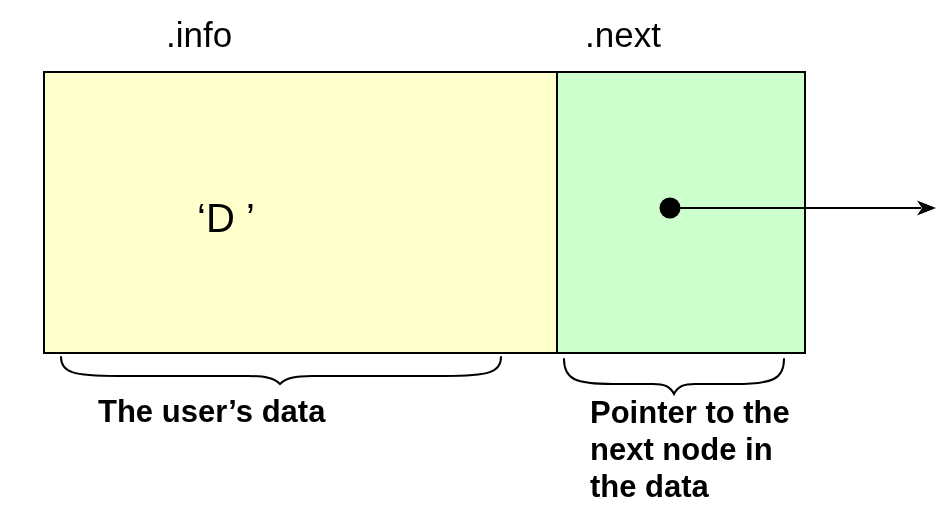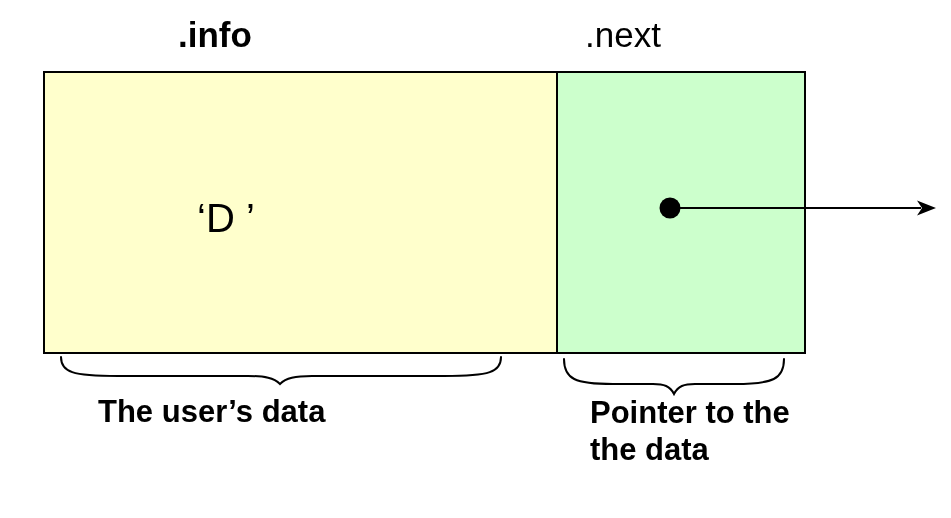--- a/index.html
+++ b/index.html
@@ -17,21 +17,21 @@
     overflow: hidden;
   }
   .field-label {
     position: absolute;
     top: 17px;
     font-size: 35px;
     line-height: 35px;
     color: #000000;
     white-space: nowrap;
   }
-  .info-label { left: 178px; font-weight: bold; }
+  .info-label { left: 166px; }
   .next-label { left: 585px; text-align: right; }
 
   .node-box {
     position: absolute;
     left: 43px;
     top: 71px;
     width: 763px;
     height: 283px;
     border: 2px solid #000000;
     box-sizing: border-box;
@@ -109,16 +109,17 @@
   </svg>
 
   <svg class="brace-svg next-brace" viewBox="0 0 226 40" aria-hidden="true">
     <path d="M 3 2 C 3 22, 14 27, 52 27 L 92 27 C 103 27, 109 29, 113 37 C 117 29, 123 27, 134 27 L 174 27 C 212 27, 223 22, 223 2" fill="none" stroke="#000000" stroke-width="2" stroke-linecap="round"></path>
   </svg>
 
   <div class="caption info-caption">The user’s data</div>
 
   <div class="caption next-caption">
     <span class="caption-line">Pointer to the</span>
+    <span class="caption-line">next node in</span>
     <span class="caption-line">the data</span>
   </div>
 
 </div>
 
 </body></html>

